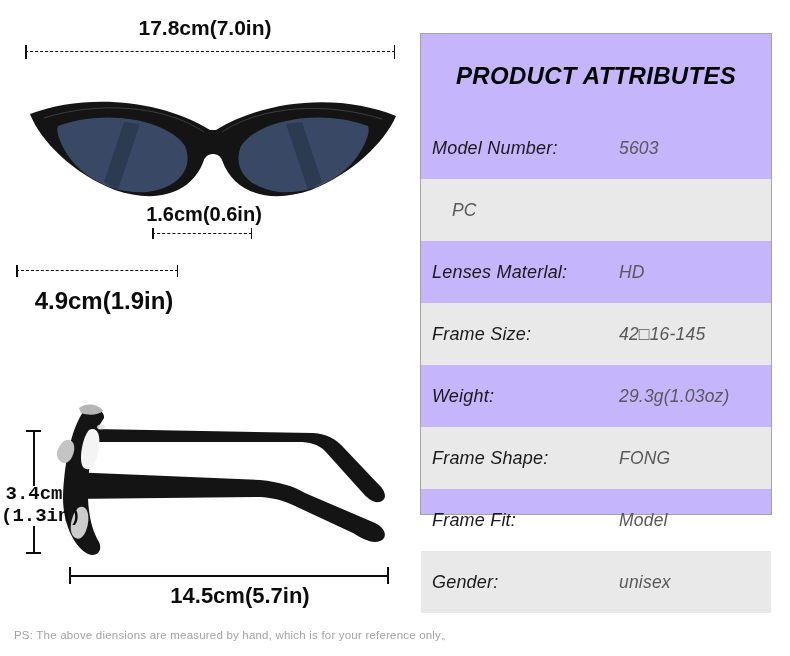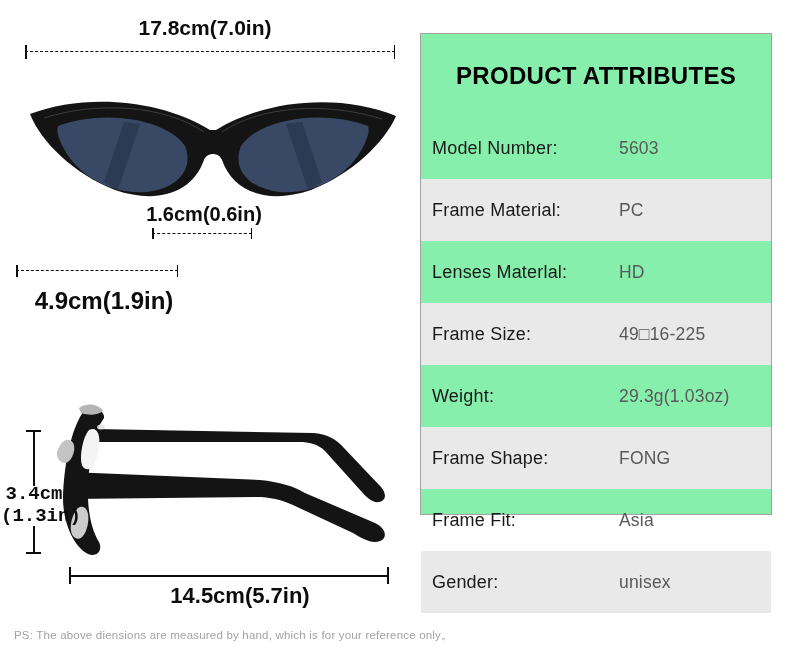--- a/index.html
+++ b/index.html
@@ -17,21 +17,21 @@
   .meas{position:absolute;font-weight:bold;color:var(--measure);text-align:center;line-height:1.15;}
   
   .hline{position:absolute;height:0;border-top:1.5px dashed var(--measure);}
   .hline-solid{position:absolute;background:var(--measure);}
   .tickv{position:absolute;width:1.5px;background:var(--measure);}
   .tickh{position:absolute;height:1.5px;background:var(--measure);}
   .vseg{position:absolute;width:1.5px;background:var(--measure);}
   
   .attr-table{
     position:absolute;left:420px;top:33px;width:352px;height:482px;
-    border:1px solid var(--table_border);background:#86efac;box-sizing:border-box;
+    border:1px solid var(--table_border);background:#c4b5fd;box-sizing:border-box;font-style:italic;
   }
   .t-title{
     height:83px;display:flex;align-items:center;justify-content:center;
     font-size:24px;font-weight:bold;color:#000;letter-spacing:.3px;
   }
   .t-row{height:62px;display:flex;align-items:center;padding-left:11px;box-sizing:border-box;}
   .t-rows .t-row:nth-child(even){background:var(--row_alt);}
   .t-label{width:167px;font-size:18px;color:var(--label);letter-spacing:.2px;}
   .t-value{font-size:17.5px;color:var(--value);letter-spacing:.2px;margin-left:20px;}
   
@@ -114,42 +114,41 @@
   <div class="meas" style="left:140px;top:583px;width:200px;font-size:22px;">14.5cm(5.7in)</div>
 
   <div class="attr-table">
     <div class="t-title">PRODUCT ATTRIBUTES</div>
     <div class="t-rows">
       <div class="t-row">
         <span class="t-label">Model Number:</span>
         <span class="t-value">5603</span>
       </div>
       <div class="t-row">
-        <span class="t-label">Frame Material:</span>
         <span class="t-value">PC</span>
       </div>
       <div class="t-row">
         <span class="t-label">Lenses Materlal:</span>
         <span class="t-value">HD</span>
       </div>
       <div class="t-row">
         <span class="t-label">Frame Size:</span>
-        <span class="t-value">49□16-225</span>
+        <span class="t-value">42□16-145</span>
       </div>
       <div class="t-row">
         <span class="t-label">Weight:</span>
         <span class="t-value">29.3g(1.03oz)</span>
       </div>
       <div class="t-row">
         <span class="t-label">Frame Shape:</span>
         <span class="t-value">FONG</span>
       </div>
       <div class="t-row">
         <span class="t-label">Frame Fit:</span>
-        <span class="t-value">Asia</span>
+        <span class="t-value">Model</span>
       </div>
       <div class="t-row">
         <span class="t-label">Gender:</span>
         <span class="t-value">unisex</span>
       </div>
     </div>
   </div>
 
   <div class="footnote">PS: The above diensions are measured by hand, which is for your reference only。</div>
 

